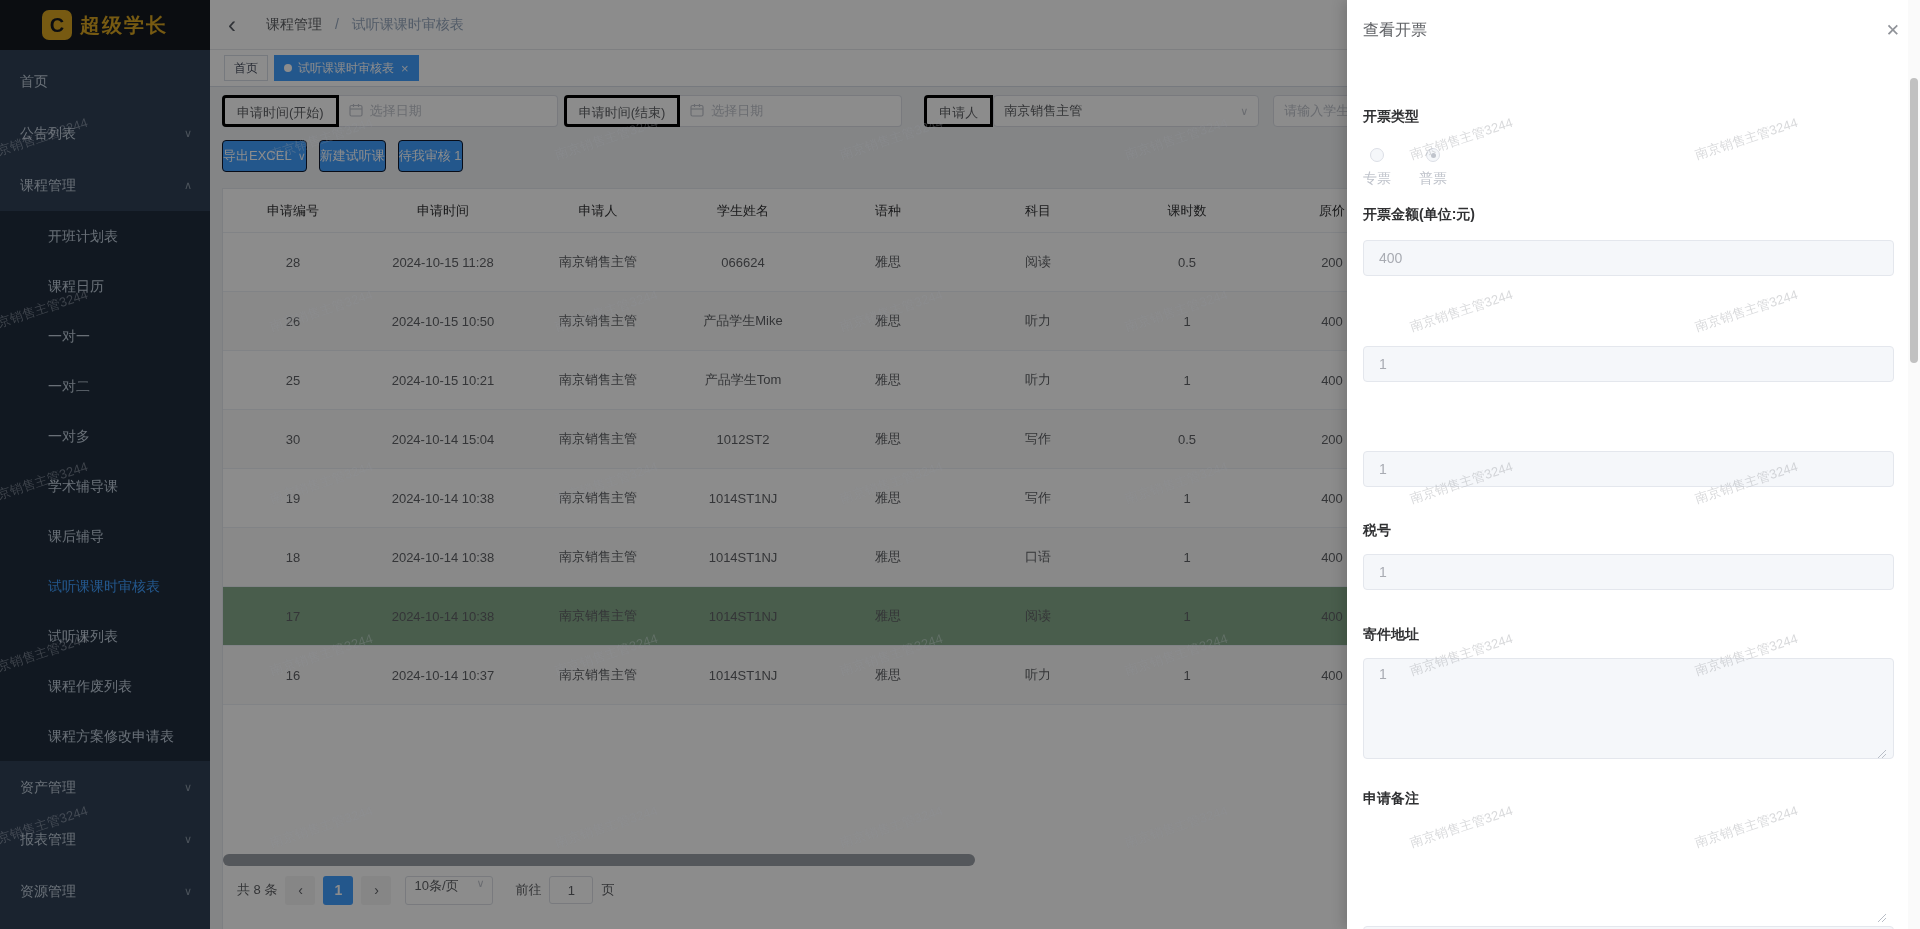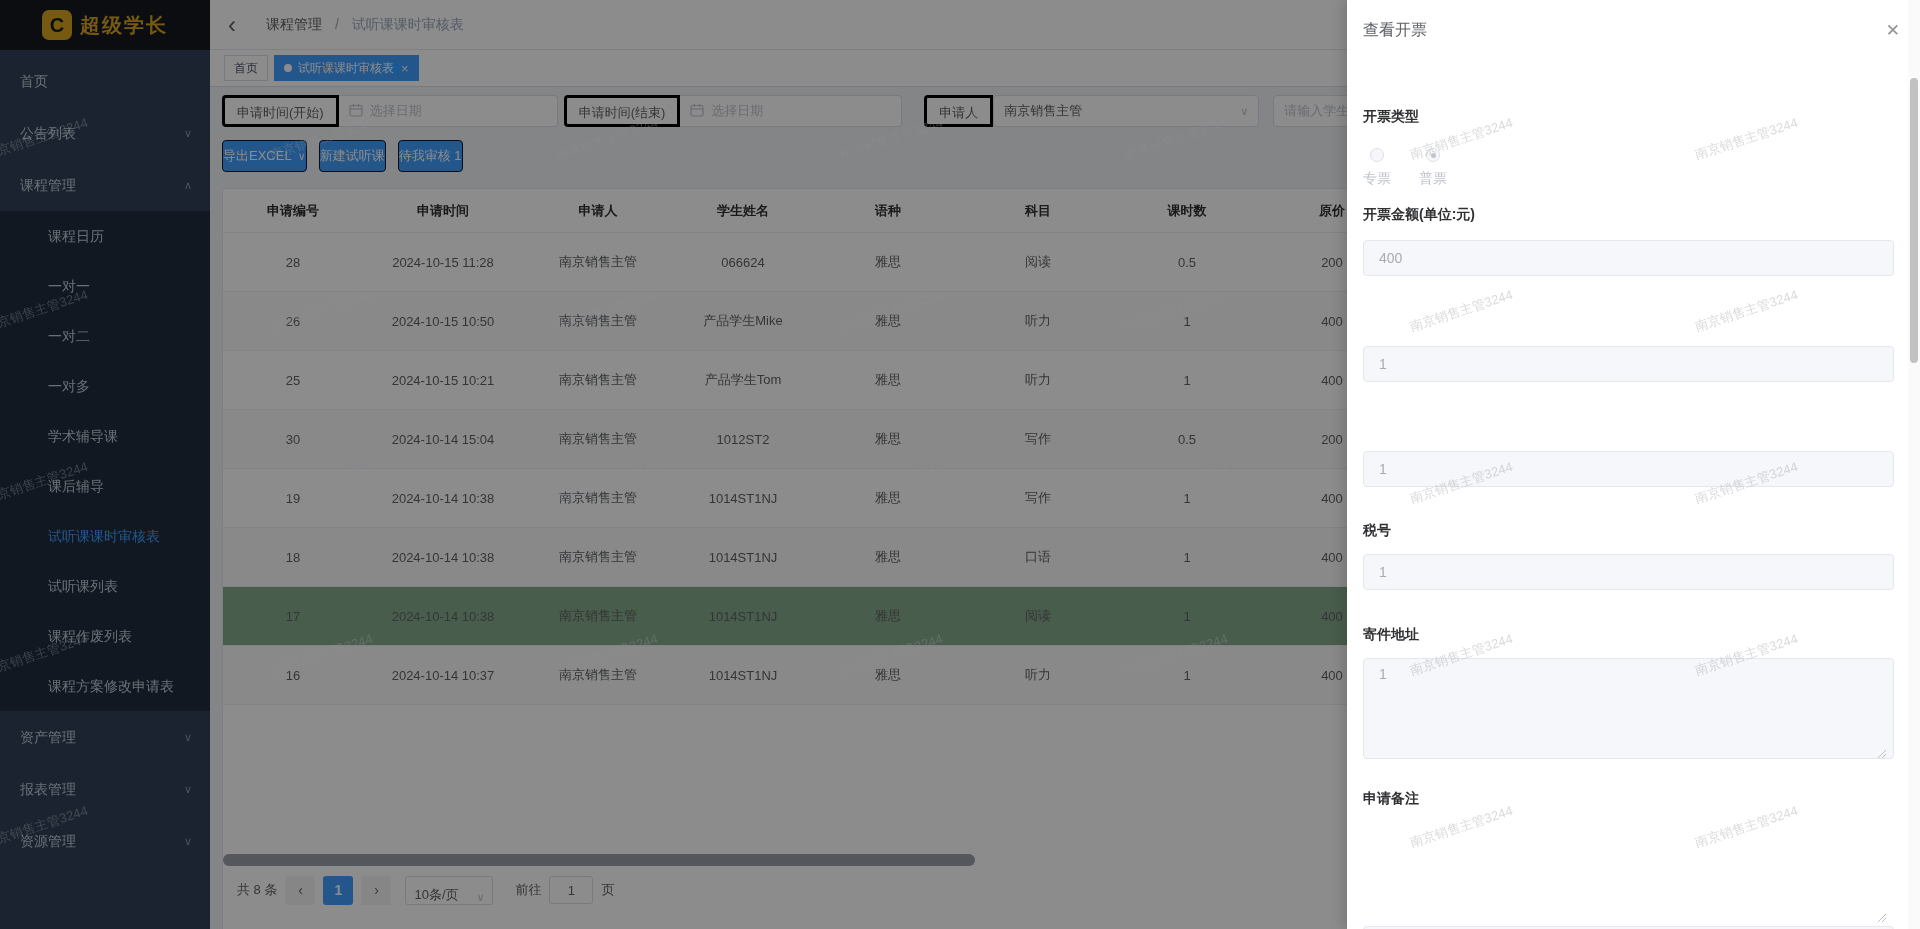--- a/index.html
+++ b/index.html
@@ -55,39 +55,39 @@
   
   #toolbar { position:absolute; left:12px; top:140px; display:flex; gap:12px;}
   .btn { height:32px; padding:0 0; background:#409eff; border:1px solid #0f172a; color:#fff;
     font-size:13px; border-radius:4px; display:flex; align-items:center; gap:6px; cursor:pointer;justify-content:center;}
   .btn .chev { color:#e8f3ff; }
 
   
   #card { position:absolute; left:12px; top:188px; width:1698px; height:741px; background:#fff;
     border-top:1px solid #e4e7ed; border-left:1px solid #e4e7ed;}
   #thead { display:flex; height:44px; align-items:center; border-bottom:1px solid #ebeef5;}
-  .hcell { font-size:13px; font-weight:bold; color:#303133; text-align:center;}
+  .hcell { font-size:13px; font-weight:normal; color:#303133; text-align:center;}
   .trow { display:flex; height:59px; align-items:center; border-bottom:1px solid #ebeef5; background:#fff;}
   .trow.striped { background:#fafafa;}
   .trow.selected { background:#85a98a;}
   .tcell { font-size:13px; color:#606266; text-align:center; overflow:hidden; white-space:nowrap;}
   .c0{width:140px;} .c1{width:160px;} .c2{width:150px;} .c3{width:140px;}
   .c4{width:150px;} .c5{width:150px;} .c6{width:148px;} .c7{width:142px;}
 
   #hscroll { position:absolute; left:0px; top:664px; width:1698px; height:14px;}
   #hscroll-thumb { position:absolute; left:0; top:1px; width:752px; height:12px; border-radius:7px; background:#9a9ea6;}
 
   
   #pager { position:absolute; left:14px; top:686px; height:30px; display:flex; align-items:center; gap:8px;
     font-size:13px; color:#606266;}
   .pbtn { width:30px; height:29px; background:#f4f4f5; color:#606266; border-radius:3px;
     display:flex; align-items:center; justify-content:center; font-size:14px; cursor:pointer;}
   .pbtn.pactive { background:#409eff; color:#fff; font-weight:bold;}
   #psize { width:88px; height:29px; border:1px solid #dcdfe6; border-radius:3px; background:#fff;
-    display:flex; align-items:flex-end; justify-content:space-between; padding:0 8px; margin-left:6px; cursor:pointer;}
+    display:flex; align-items:flex-start; justify-content:space-between; padding:0 8px; margin-left:6px; cursor:pointer;}
   #pjump { display:flex; align-items:center; gap:8px; margin-left:14px;}
   #pjump input { width:44px; height:28px; border:1px solid #dcdfe6; border-radius:3px; text-align:center;
     color:#606266; font-size:13px; background:#fff;}
 
   
   #mask { position:absolute; left:0; top:0; width:1920px; height:929px; background:rgba(0,0,0,0.45); z-index:5;}
 
   
   #drawer { position:absolute; left:1347px; top:0; width:573px; height:929px; background:#fff; z-index:10;
     box-shadow:-4px 0 12px rgba(0,0,0,0.15); }
@@ -136,20 +136,23 @@
   </div>
         <div class="menu-root">
     <span class="menu-label">公告列表</span>
     <span class="menu-chevron" style="display: inline;">∨</span>
   </div>
         <div class="menu-root">
     <span class="menu-label">课程管理</span>
     <span class="menu-chevron" style="display: inline;">∧</span>
   </div>
         <div class="menu-sub-wrap">
+          <div class="menu-sub">
+    <span class="menu-label">开班计划表</span>
+  </div>
           <div class="menu-sub">
     <span class="menu-label">课程日历</span>
   </div>
           <div class="menu-sub">
     <span class="menu-label">一对一</span>
   </div>
           <div class="menu-sub">
     <span class="menu-label">一对二</span>
   </div>
           <div class="menu-sub">

